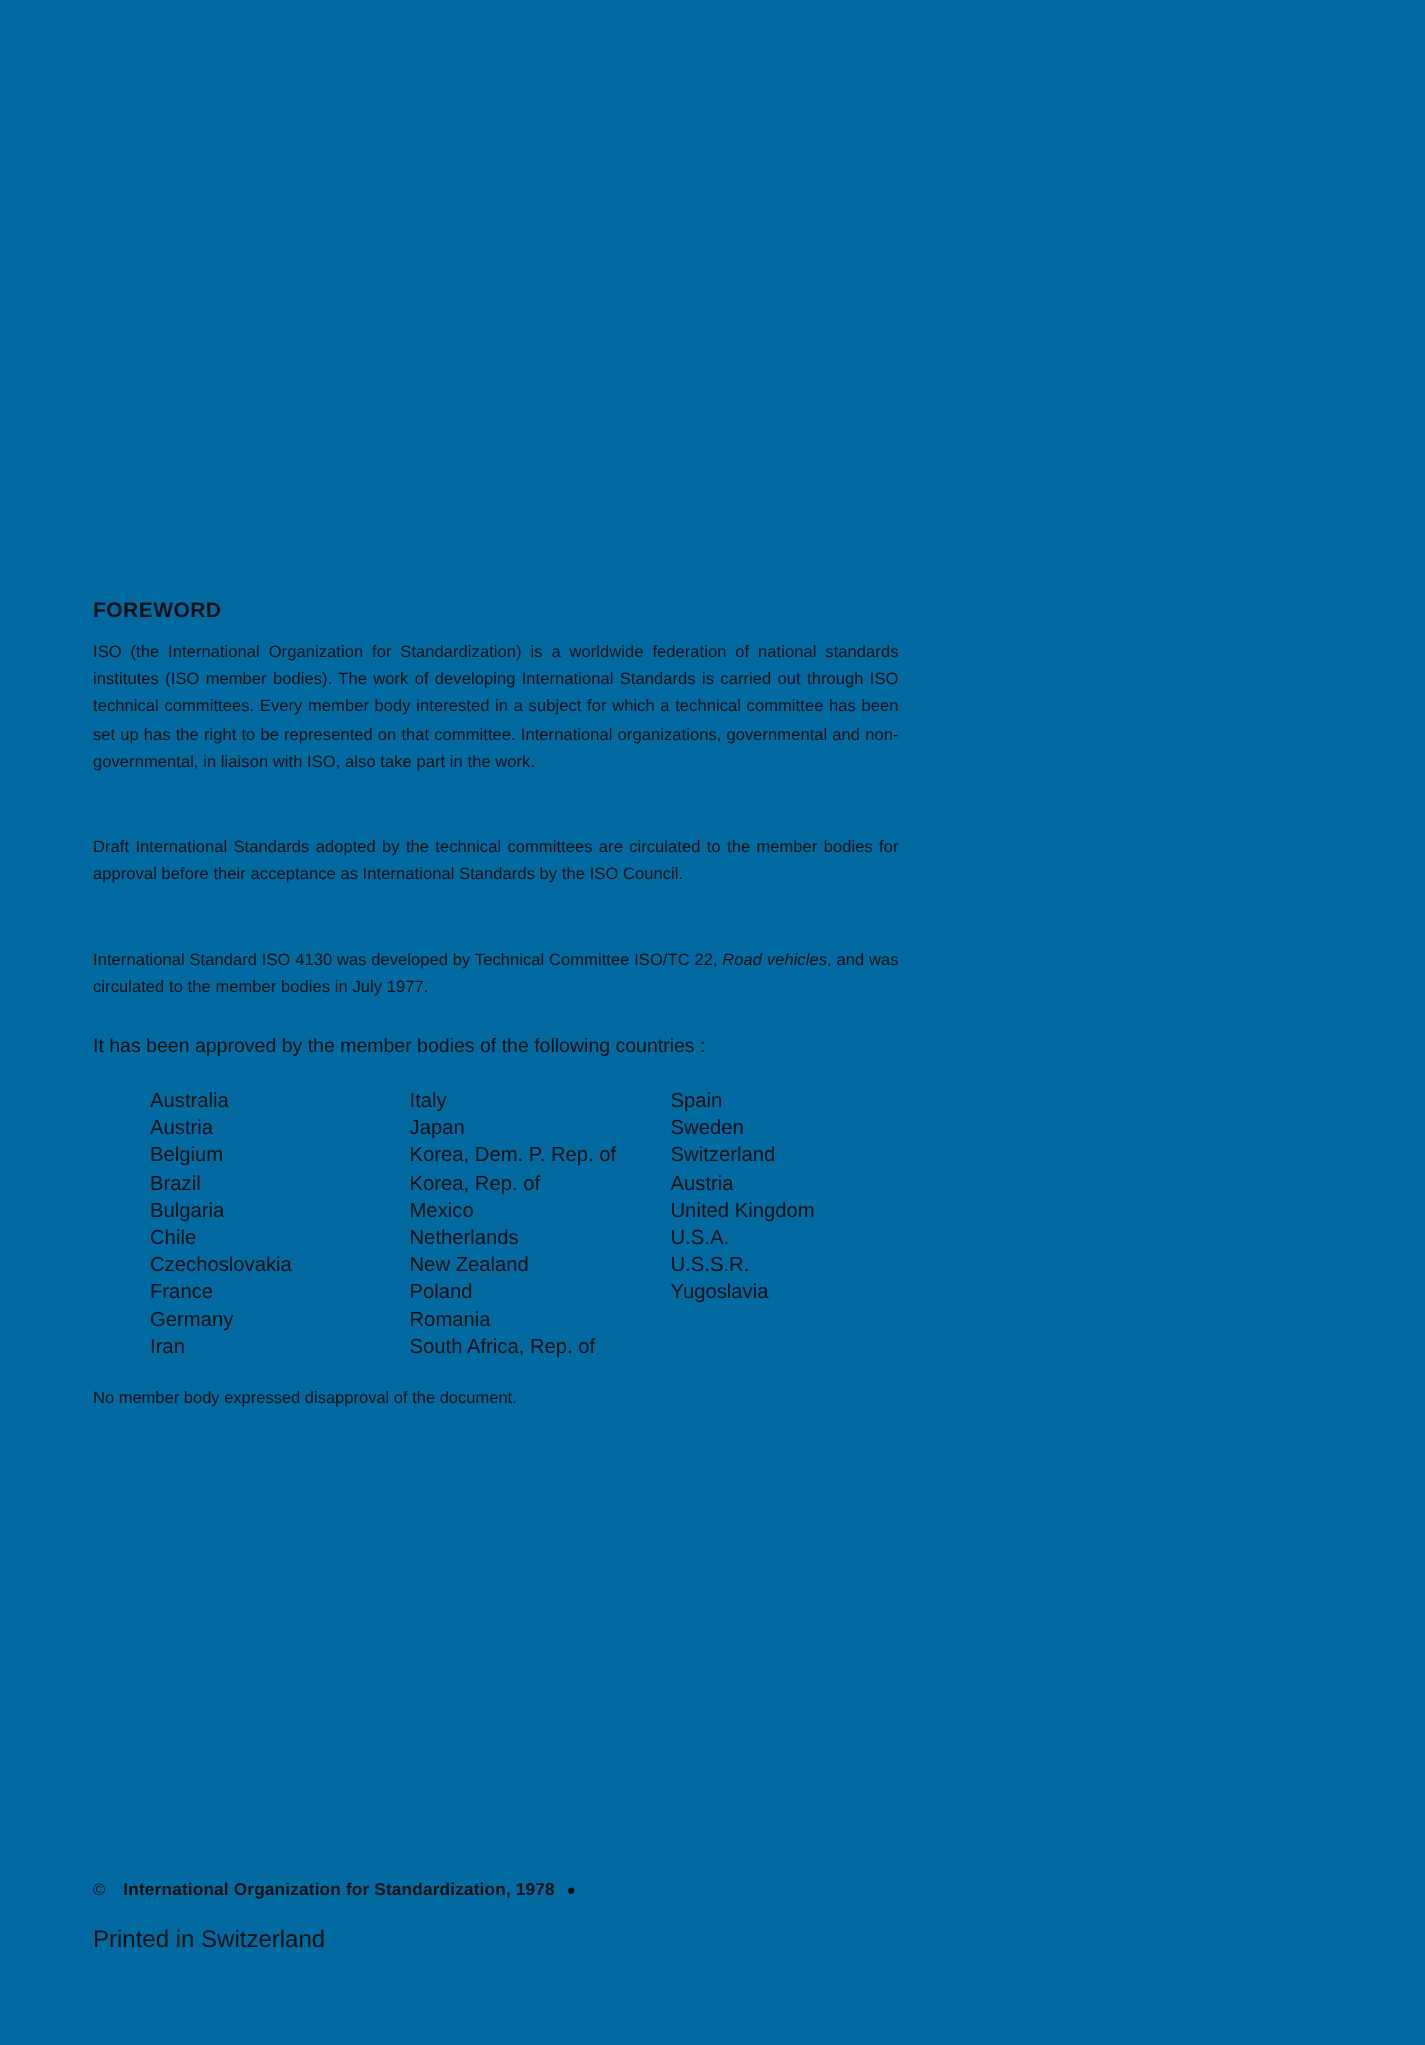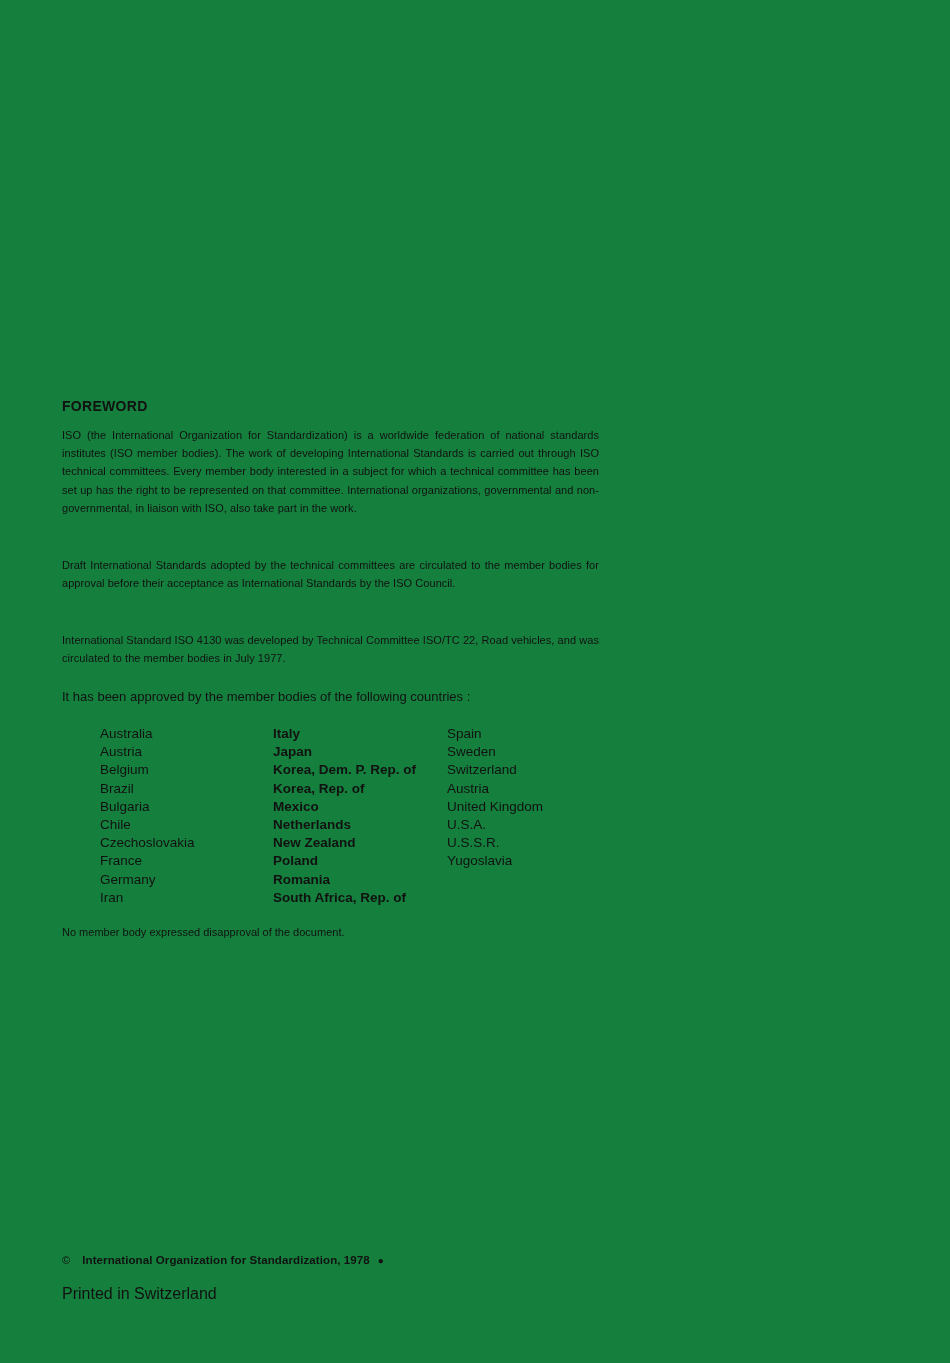--- a/index.html
+++ b/index.html
@@ -11,21 +11,21 @@
     width: 950px;
     height: 1363px;
     position: relative;
     font-family: "Liberation Sans", sans-serif;
     color: #111111;
     -webkit-font-smoothing: antialiased;
   }
   .page {
     position: absolute;
     inset: 0;
-    background: #15803d;
+    background: #0369a1;
   }
   .block {
     position: absolute;
     left: 62px;
     width: 537px;
   }
   .heading {
     top: 398px;
     font-size: 14px;
     font-weight: bold;
@@ -33,40 +33,40 @@
   }
   .para {
     font-size: 11px;
     line-height: 18.2px;
     text-align: justify;
     letter-spacing: 0.05px;
   }
   .p1 { top: 426px; }
   .p2 { top: 556px; }
   .p3 { top: 631px; }
-  .italic { }
+  .italic { font-style: italic; }
   .approved {
     top: 688px;
     font-size: 13px;
     line-height: 18px;
     text-align: left;
   }
   .countries {
     top: 725px;
     height: 182px;
   }
   .country-col {
     position: absolute;
     top: 0;
     font-size: 13.5px;
     line-height: 18.2px;
     white-space: nowrap;
   }
   .col1 { left: 38px; }
-  .col2 { left: 211px; font-weight: bold; }
+  .col2 { left: 211px; }
   .col3 { left: 385px; }
   .no-disapproval {
     top: 923px;
     font-size: 11px;
     line-height: 18px;
   }
   .copyright {
     top: 1254px;
     font-size: 11.5px;
     font-weight: bold;

